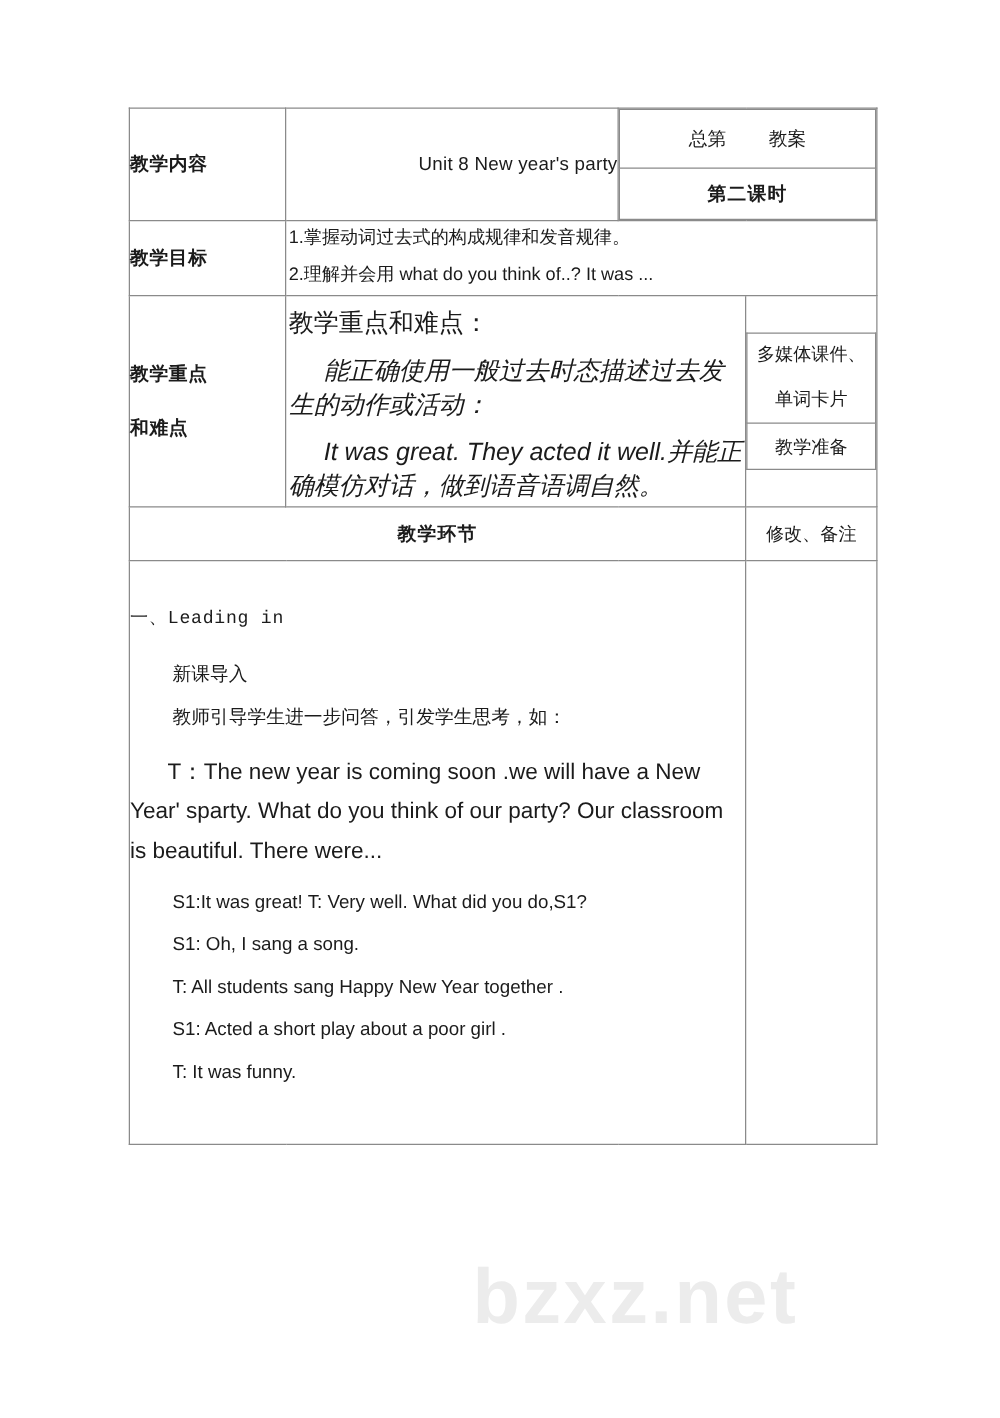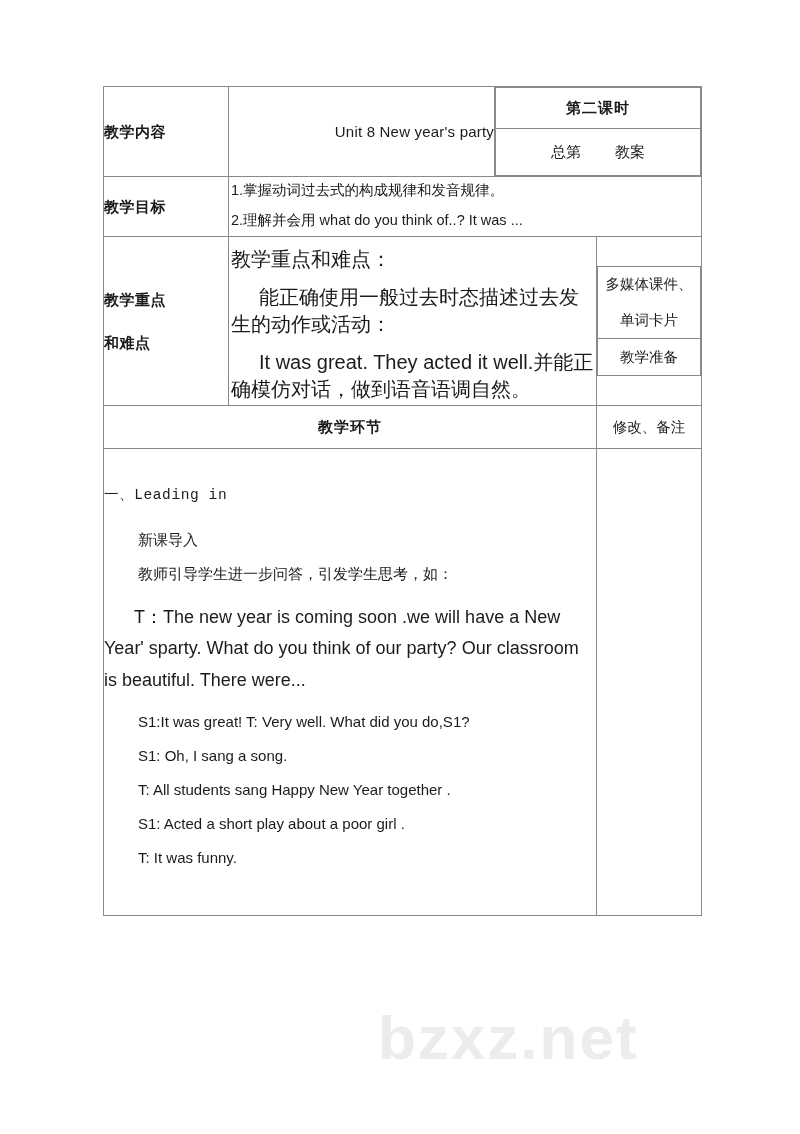--- a/index.html
+++ b/index.html
@@ -107,21 +107,21 @@
     white-space: nowrap;
   }
 
   
   .kp-line {
     font-size: 20px;
     line-height: 1.35;
     margin: 0;
     padding: 2px 0 9px 2px;
   }
-  .kp-line.ind { text-indent: 28px; }
+  .kp-line.ind { text-indent: 28px; font-style: italic; }
 
   .prep-head {
     height: 37px;
     text-align: center;
     font-size: 14.5px;
     border: none;
     border-bottom: 1px solid #8a8a8a;
   }
   .prep-body {
     text-align: center;
@@ -187,26 +187,26 @@
     </colgroup>
 
     <tbody>
         <tr>
       <td class="lbl">教学内容</td>
       <td class="r1-title">Unit 8    New year's party</td>
       <td colspan="2" style="padding:0">
         <table class="nested">
           <tbody>
                 <tr>
-            <td class="r1-sub-bot">第二课时</td>
-          </tr>
-          <tr>
             <td class="r1-sub-top">
               <span class="s1">总第</span><span>教案</span>
             </td>
+          </tr>
+          <tr>
+            <td class="r1-sub-bot">第二课时</td>
           </tr>
         </tbody>
             </table>
       </td>
     </tr>
 
     <tr>
       <td class="lbl">教学目标</td>
       <td colspan="3" class="cell-pad">
         <p class="goal-line">1.掌握动词过去式的构成规律和发音规律。</p>

